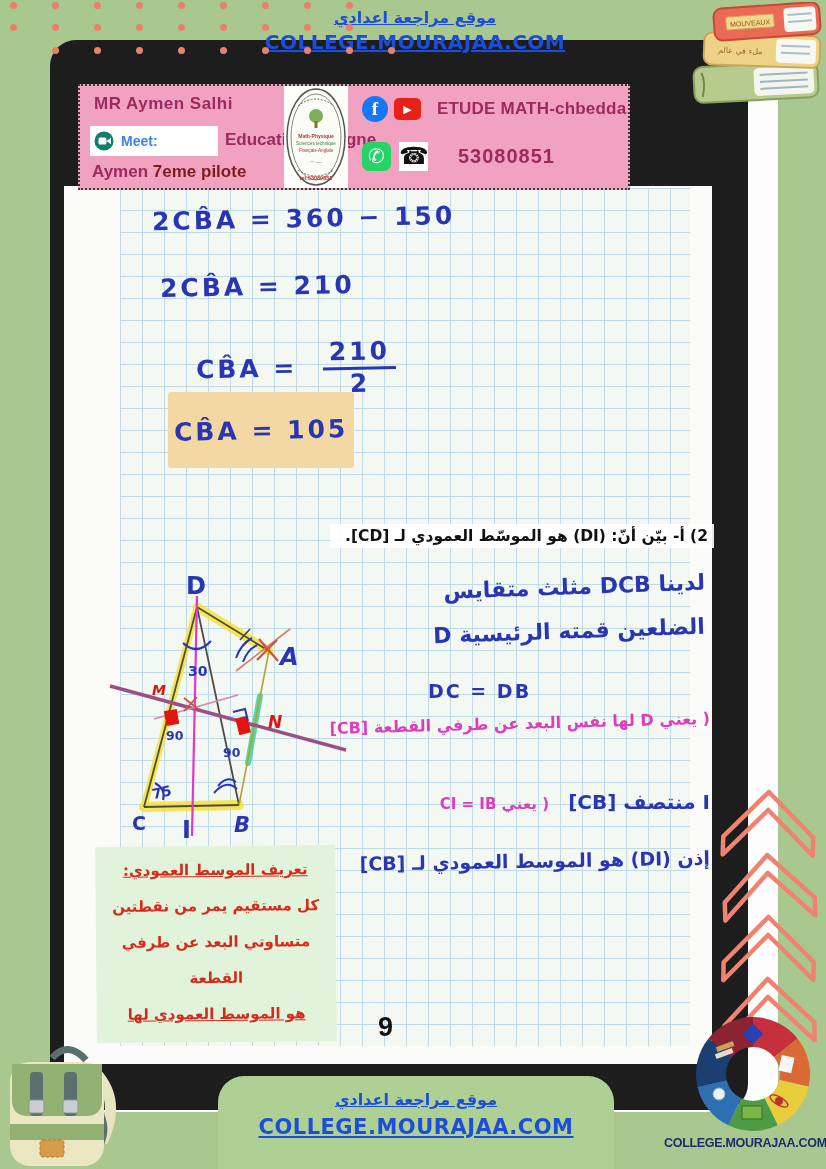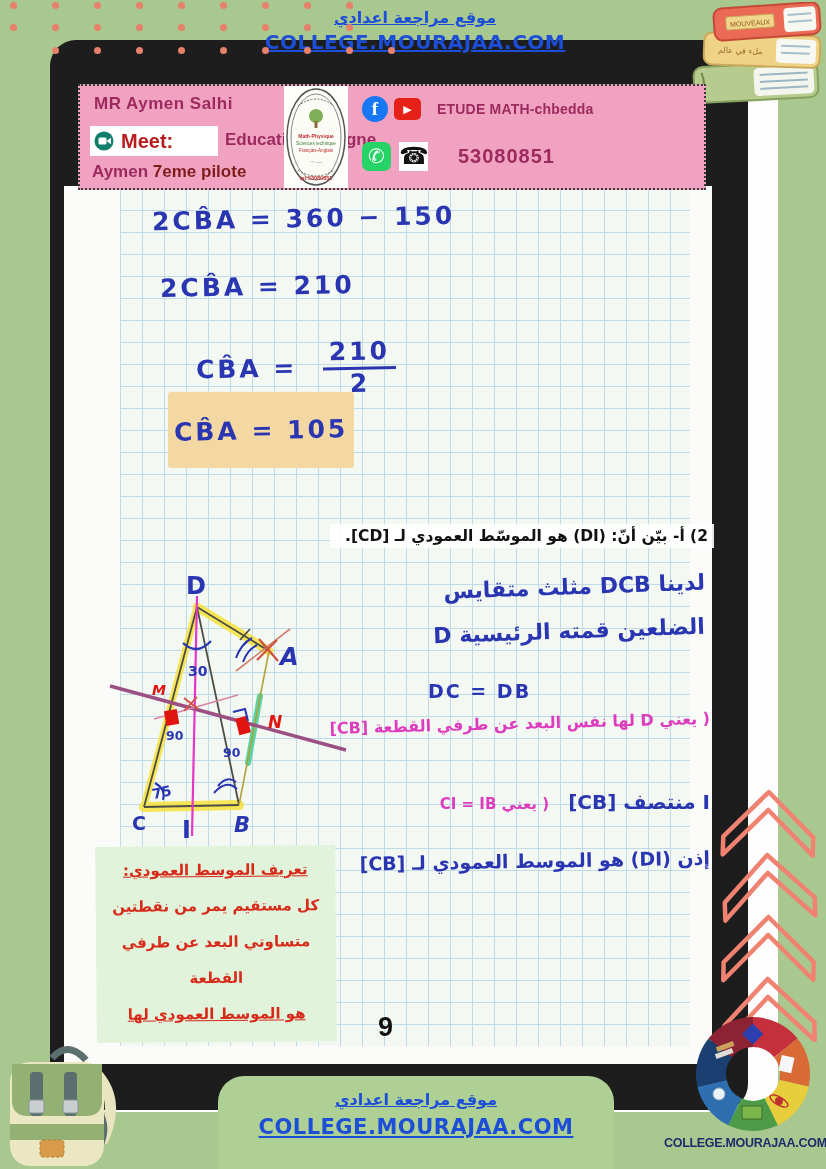--- a/index.html
+++ b/index.html
@@ -13,40 +13,40 @@
               font-family:"DejaVu Sans",sans-serif;}
   
   .white-shadow{left:62px;top:48px;width:716px;height:1064px;background:#fdfdfd;border-radius:30px;}
   .black-frame{left:50px;top:40px;width:698px;height:1070px;background:#1d1d1d;border-radius:26px;}
   .white-page{left:64px;top:186px;width:648px;height:878px;background:#fbfcfa;}
   .graph{left:120px;top:188px;width:570px;height:858px;background:#f3f9f2;
          background-image:linear-gradient(#c0dbe7 1px,transparent 1px),
                           linear-gradient(90deg,#c0dbe7 1px,transparent 1px);
          background-size:22px 22px;}
   
-  .card{left:78px;top:84px;width:628px;height:106px;background:#f1a2c1;
+  .card{left:78px;top:84px;width:552px;height:106px;background:#f1a2c1;
         border:2px dotted #3a3a3a;box-sizing:border-box;z-index:5;}
   .maroon{color:#9c2a5e;font-weight:bold;}
   .card-name{left:14px;top:8px;font-size:17px;letter-spacing:.5px;}
   .meet-pill{left:10px;top:40px;width:128px;height:30px;background:#fff;display:flex;
              align-items:center;gap:5px;padding-left:4px;box-sizing:border-box;}
-  .meet-txt{color:#b91c1c;font-size:20px;font-weight:bold;}
+  .meet-txt{color:#3b82f6;font-size:14px;font-weight:bold;}
   .card-meet-val{left:145px;top:44px;font-size:17px;}
   .card-classe{left:12px;top:76px;font-size:17px;}
   .purple{color:#7f1d1d;font-weight:bold;}
   .stamp-strip{left:204px;top:0;width:64px;height:102px;background:#fefefb;}
   .icon-f{width:26px;height:26px;border-radius:50%;background:#1877f2;color:#fff;font-weight:bold;
           font-size:19px;text-align:center;line-height:26px;font-family:"Liberation Serif",serif;}
   .icon-yt{width:27px;height:22px;border-radius:5px;background:#e62117;color:#fff;font-size:11px;
            text-align:center;line-height:22px;}
   .icon-wa{width:29px;height:29px;border-radius:7px;background:#25d366;color:#fff;font-size:20px;
            text-align:center;line-height:29px;font-family:"DejaVu Sans",sans-serif;}
   .icon-ph{width:29px;height:29px;background:#fff;color:#111;font-size:24px;text-align:center;
            line-height:29px;font-family:"DejaVu Sans",sans-serif;}
-  .channel{font-size:14px;letter-spacing:.2px;}
+  .channel{font-size:17px;letter-spacing:.2px;}
   .phone-num{font-size:20px;letter-spacing:1px;}
   
   .hand{font-family:"DejaVu Sans",sans-serif;color:#2a35b2;font-weight:bold;}
   .eq{font-size:25px;letter-spacing:3px;transform:rotate(-1.2deg);}
   .frac{display:inline-block;vertical-align:middle;text-align:center;line-height:1.05;}
   .frac .num{display:block;border-bottom:3px solid #2a35b2;padding:0 6px 2px;}
   .frac .den{display:block;padding-top:1px;}
   .hl-box{left:168px;top:392px;width:186px;height:76px;background:#f3d8a4;border-radius:3px;
           display:flex;align-items:center;justify-content:center;}
   .printed{font-family:"Liberation Serif","DejaVu Serif",serif;color:#111;font-weight:bold;

